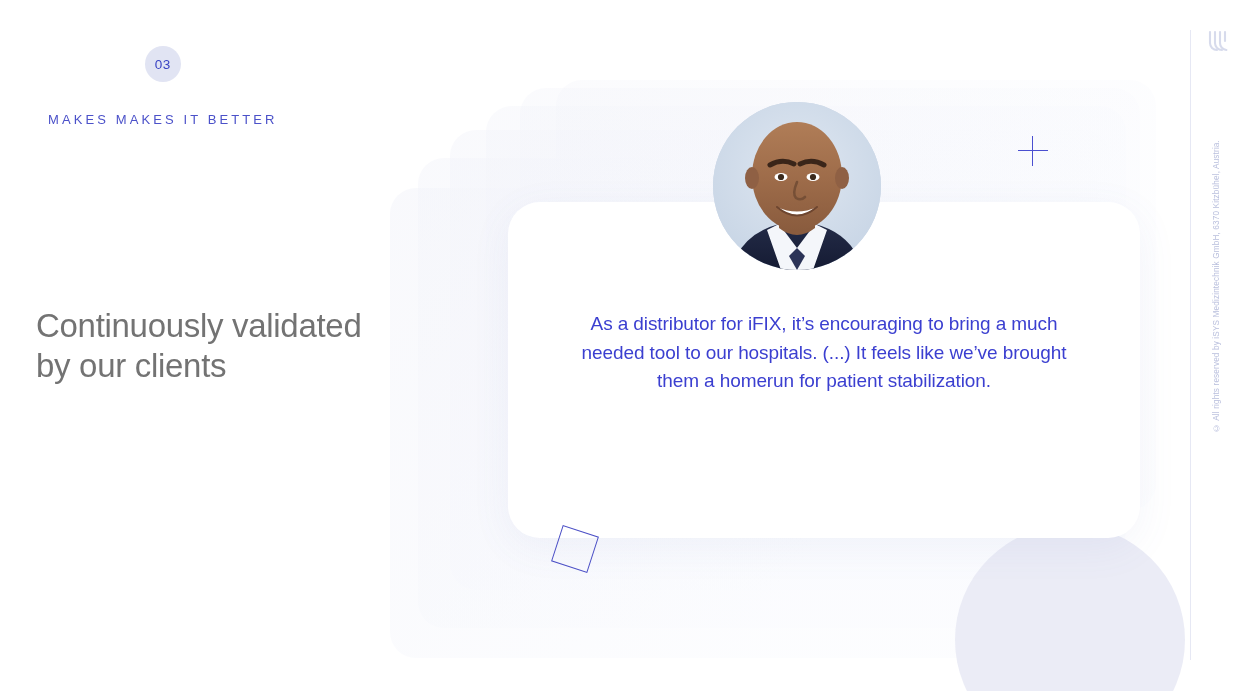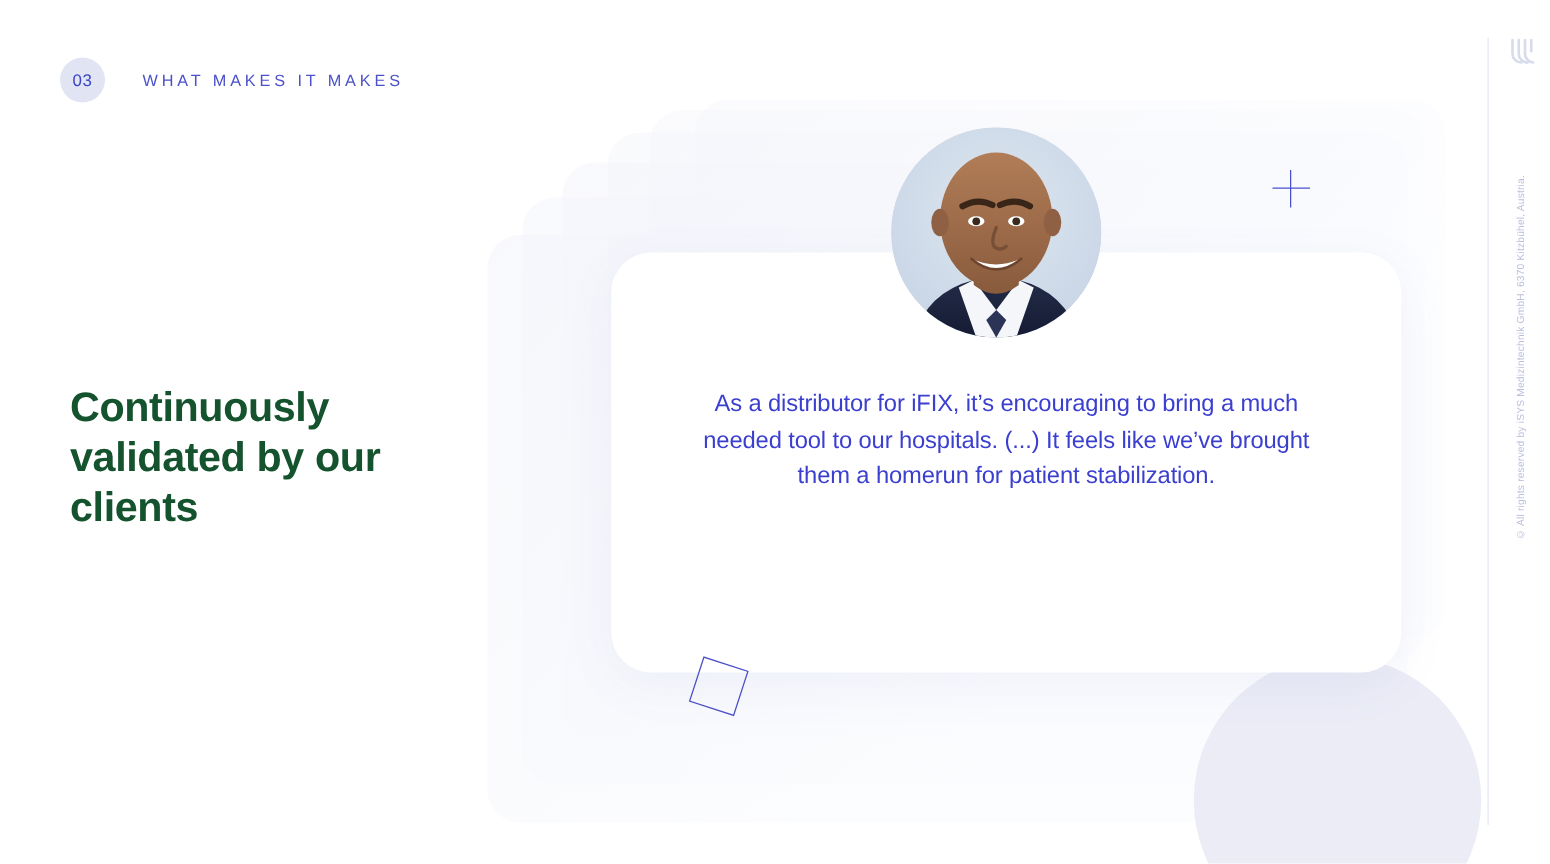--- a/index.html
+++ b/index.html
@@ -25,20 +25,21 @@
   }
 
   
   .eyebrow {
     position: absolute;
     left: 48px;
     top: 46px;
     display: flex;
     align-items: center;
     gap: 30px;
+    flex-direction: column;
   }
   .eyebrow-badge {
     width: 36px;
     height: 36px;
     border-radius: 50%;
     background: #e1e4f3;
     display: flex;
     align-items: center;
     justify-content: center;
     font-size: 13.5px;
@@ -50,27 +51,27 @@
     font-size: 13px;
     letter-spacing: 3.1px;
     color: #4b51c9;
     font-weight: 500;
     white-space: nowrap;
   }
 
   
   .headline {
     position: absolute;
-    left: 56px;
+    left: 36px;
     top: 306px;
     width: 330px;
     font-size: 33px;
     line-height: 40px;
-    font-weight: bold;
-    color: #14532d;
+    font-weight: normal;
+    color: #737373;
     letter-spacing: -0.3px;
   }
 
   
   .bg-stack {
     position: absolute;
     left: 390px;
     top: 80px;
     width: 760px;
     height: 580px;
@@ -95,21 +96,21 @@
     width: 230px;
     height: 230px;
     border-radius: 50%;
     background: #e7e9f5;
     opacity: .85;
   }
 
   
   .quote-card {
     position: absolute;
-    left: 489px;
+    left: 508px;
     top: 202px;
     width: 632px;
     height: 336px;
     background: #ffffff;
     border-radius: 32px;
     box-shadow: 0 10px 40px rgba(100, 110, 180, 0.07);
   }
 
   .quote-text {
     position: absolute;
@@ -239,21 +240,21 @@
     <div class="bg-tile t4"></div>
     <div class="bg-tile t5"></div>
     <div class="bg-tile t6"></div>
   </div>
   <div class="bg-circle"></div>
 
   <div class="eyebrow">
     <div class="eyebrow-badge">
       <span>03</span>
     </div>
-    <div class="eyebrow-label">WHAT MAKES IT MAKES</div>
+    <div class="eyebrow-label">MAKES MAKES IT BETTER</div>
   </div>
 
   <div class="headline">Continuously validated by our clients</div>
 
   <div class="quote-card">
     <div class="quote-text">As a distributor for iFIX, it’s encouraging to bring a much needed tool to our hospitals. (...) It feels like we’ve brought them a homerun for patient stabilization.</div>
   </div>
 
   <div class="portrait">
     <svg width="168" height="168" viewBox="0 0 168 168">

